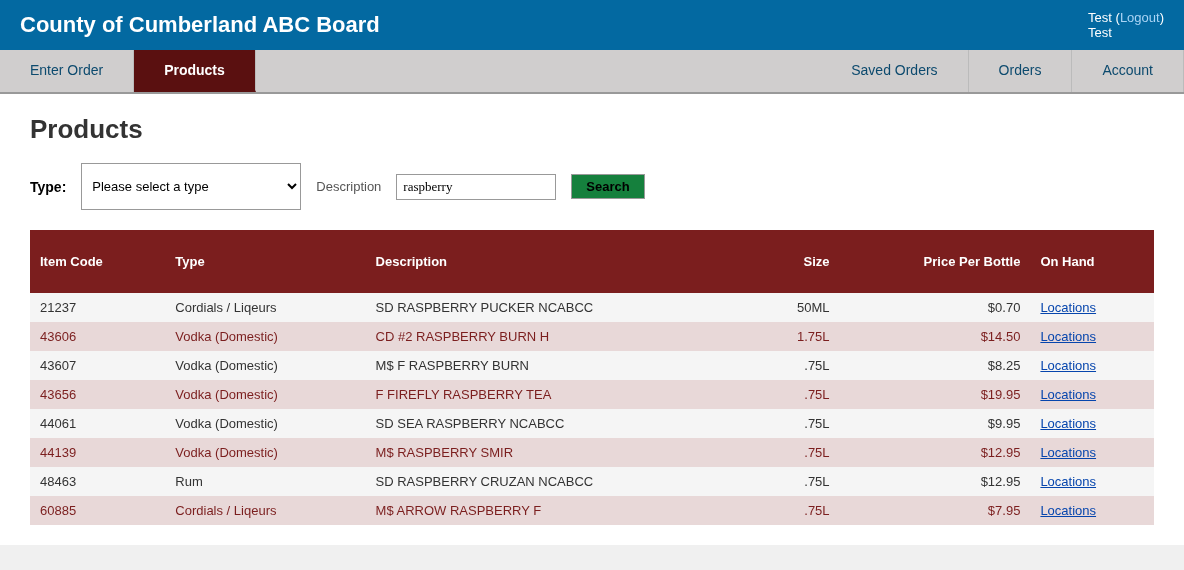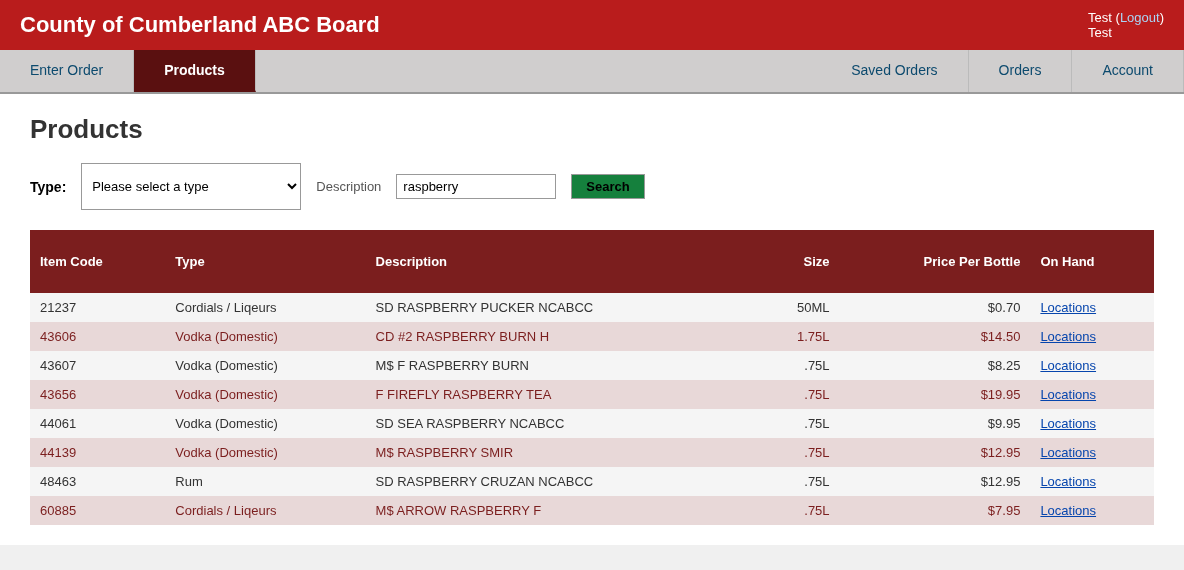--- a/index.html
+++ b/index.html
@@ -1,20 +1,20 @@
 <!DOCTYPE html>
 <html><head>
   <meta charset="utf-8">
   <style>
     * { box-sizing: border-box; margin: 0; padding: 0; }
     body { font-family: Arial, sans-serif; font-size: 13px; background: #f0f0f0; }
 
     
     .header {
-      background-color: #b91c1c;
+      background-color: #0369a1;
       color: white;
       padding: 10px 20px;
       display: flex;
       justify-content: space-between;
       align-items: center;
     }
     .header-title {
       font-size: 22px;
       font-weight: bold;
     }
@@ -84,20 +84,21 @@
     }
     .search-form .desc-label {
       font-size: 13px;
       color: #555;
     }
     .search-form input[type="text"] {
       padding: 4px 6px;
       font-size: 13px;
       border: 1px solid #999;
       width: 160px;
+      font-family: Liberation Serif, serif;
     }
     .search-form button {
       padding: 4px 14px;
       font-size: 13px;
       background: #15803d;
       border: 1px solid #999;
       cursor: pointer;
       font-weight: bold;
     }
 

